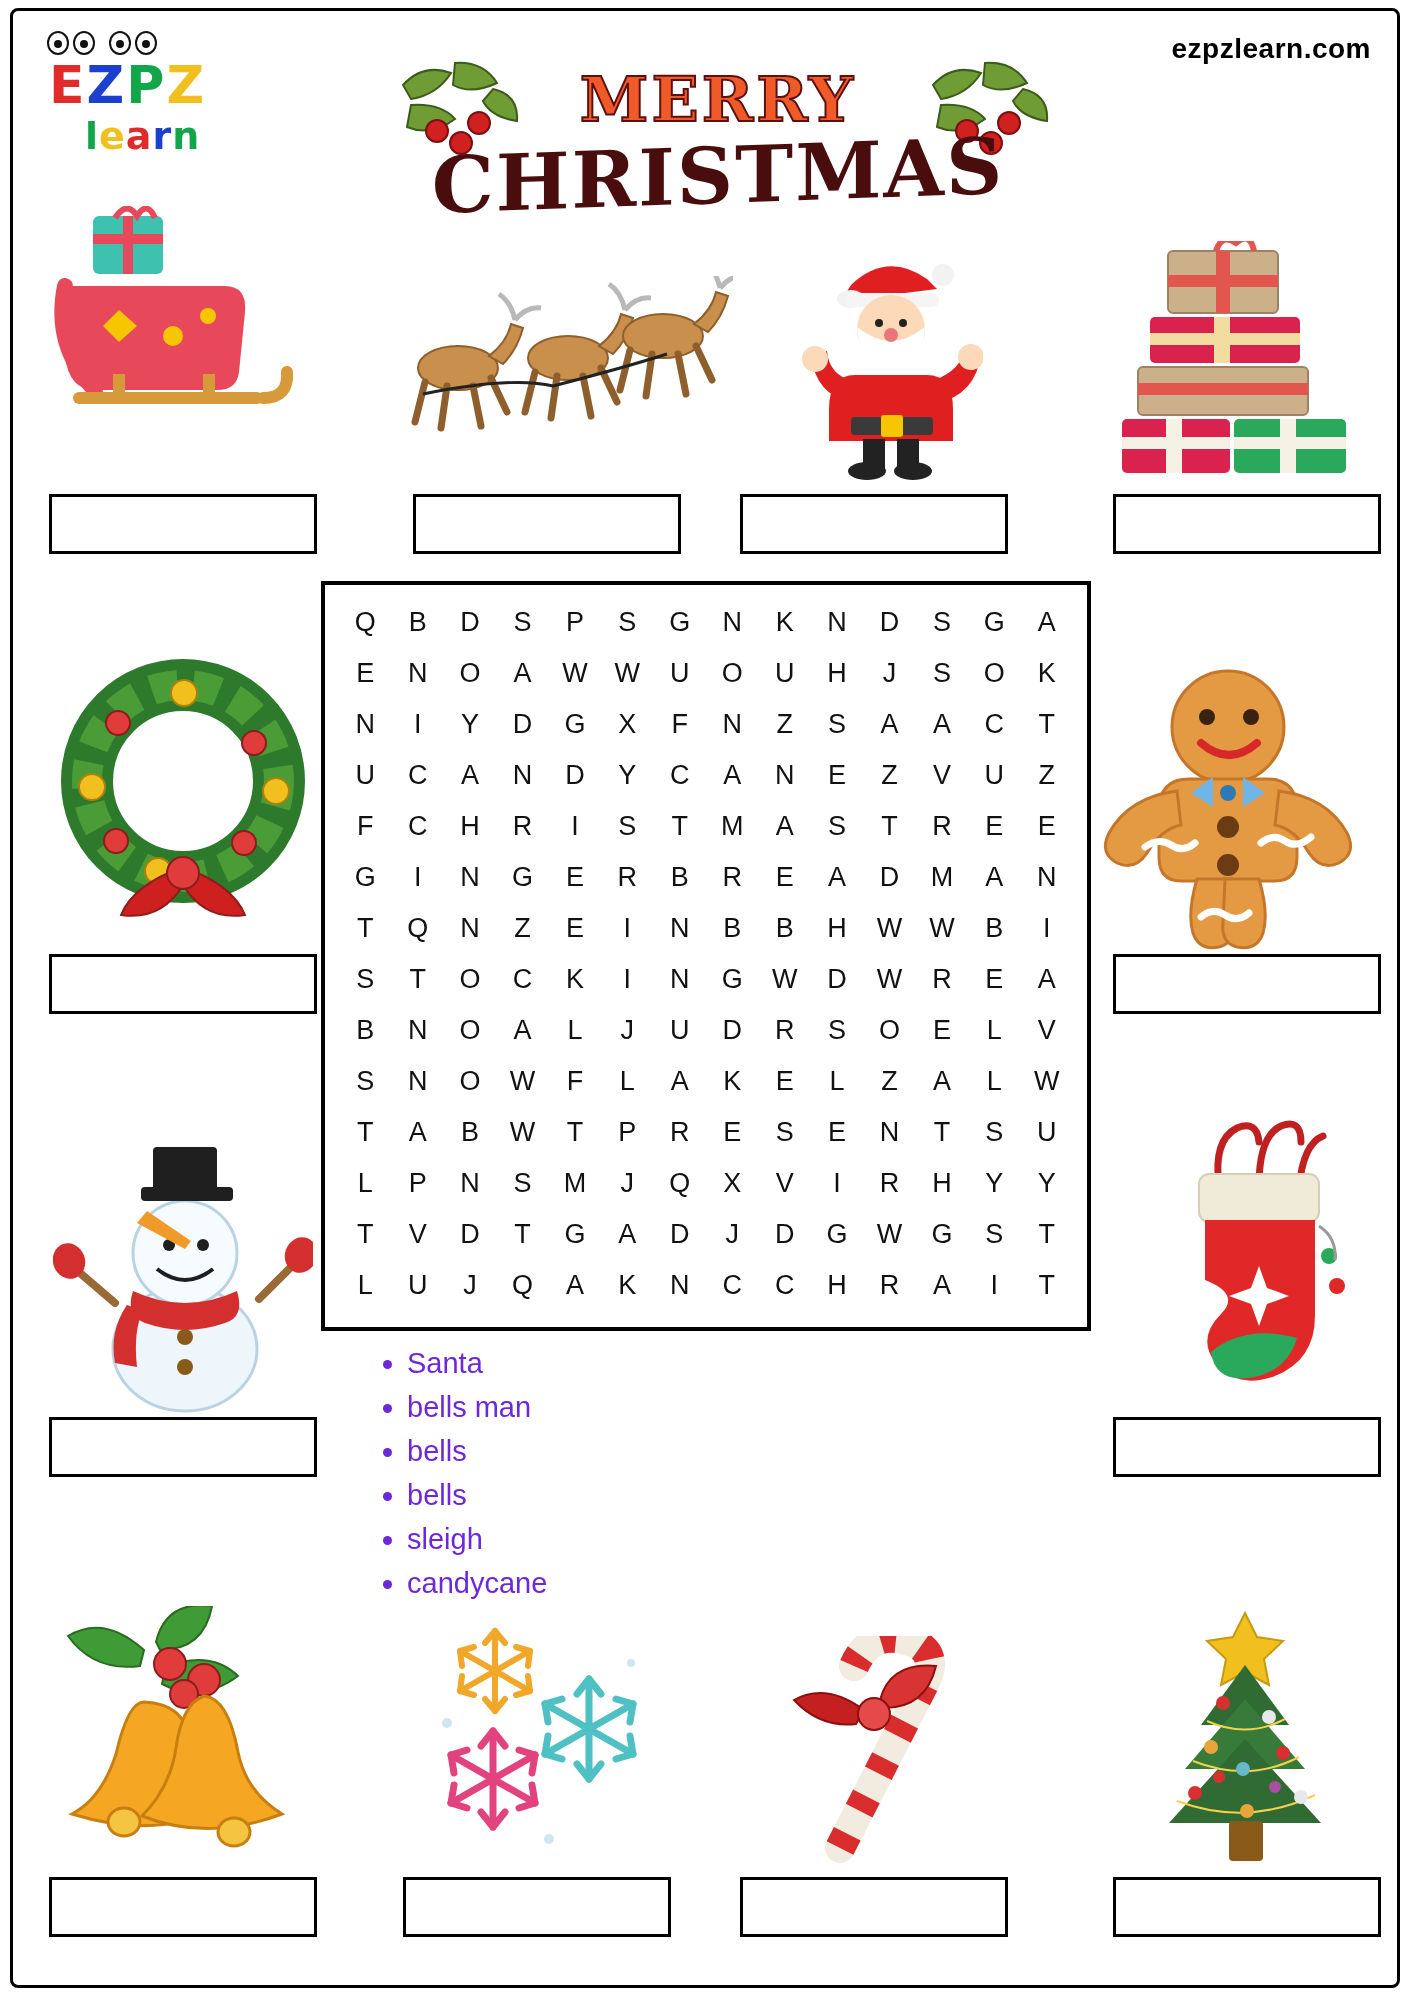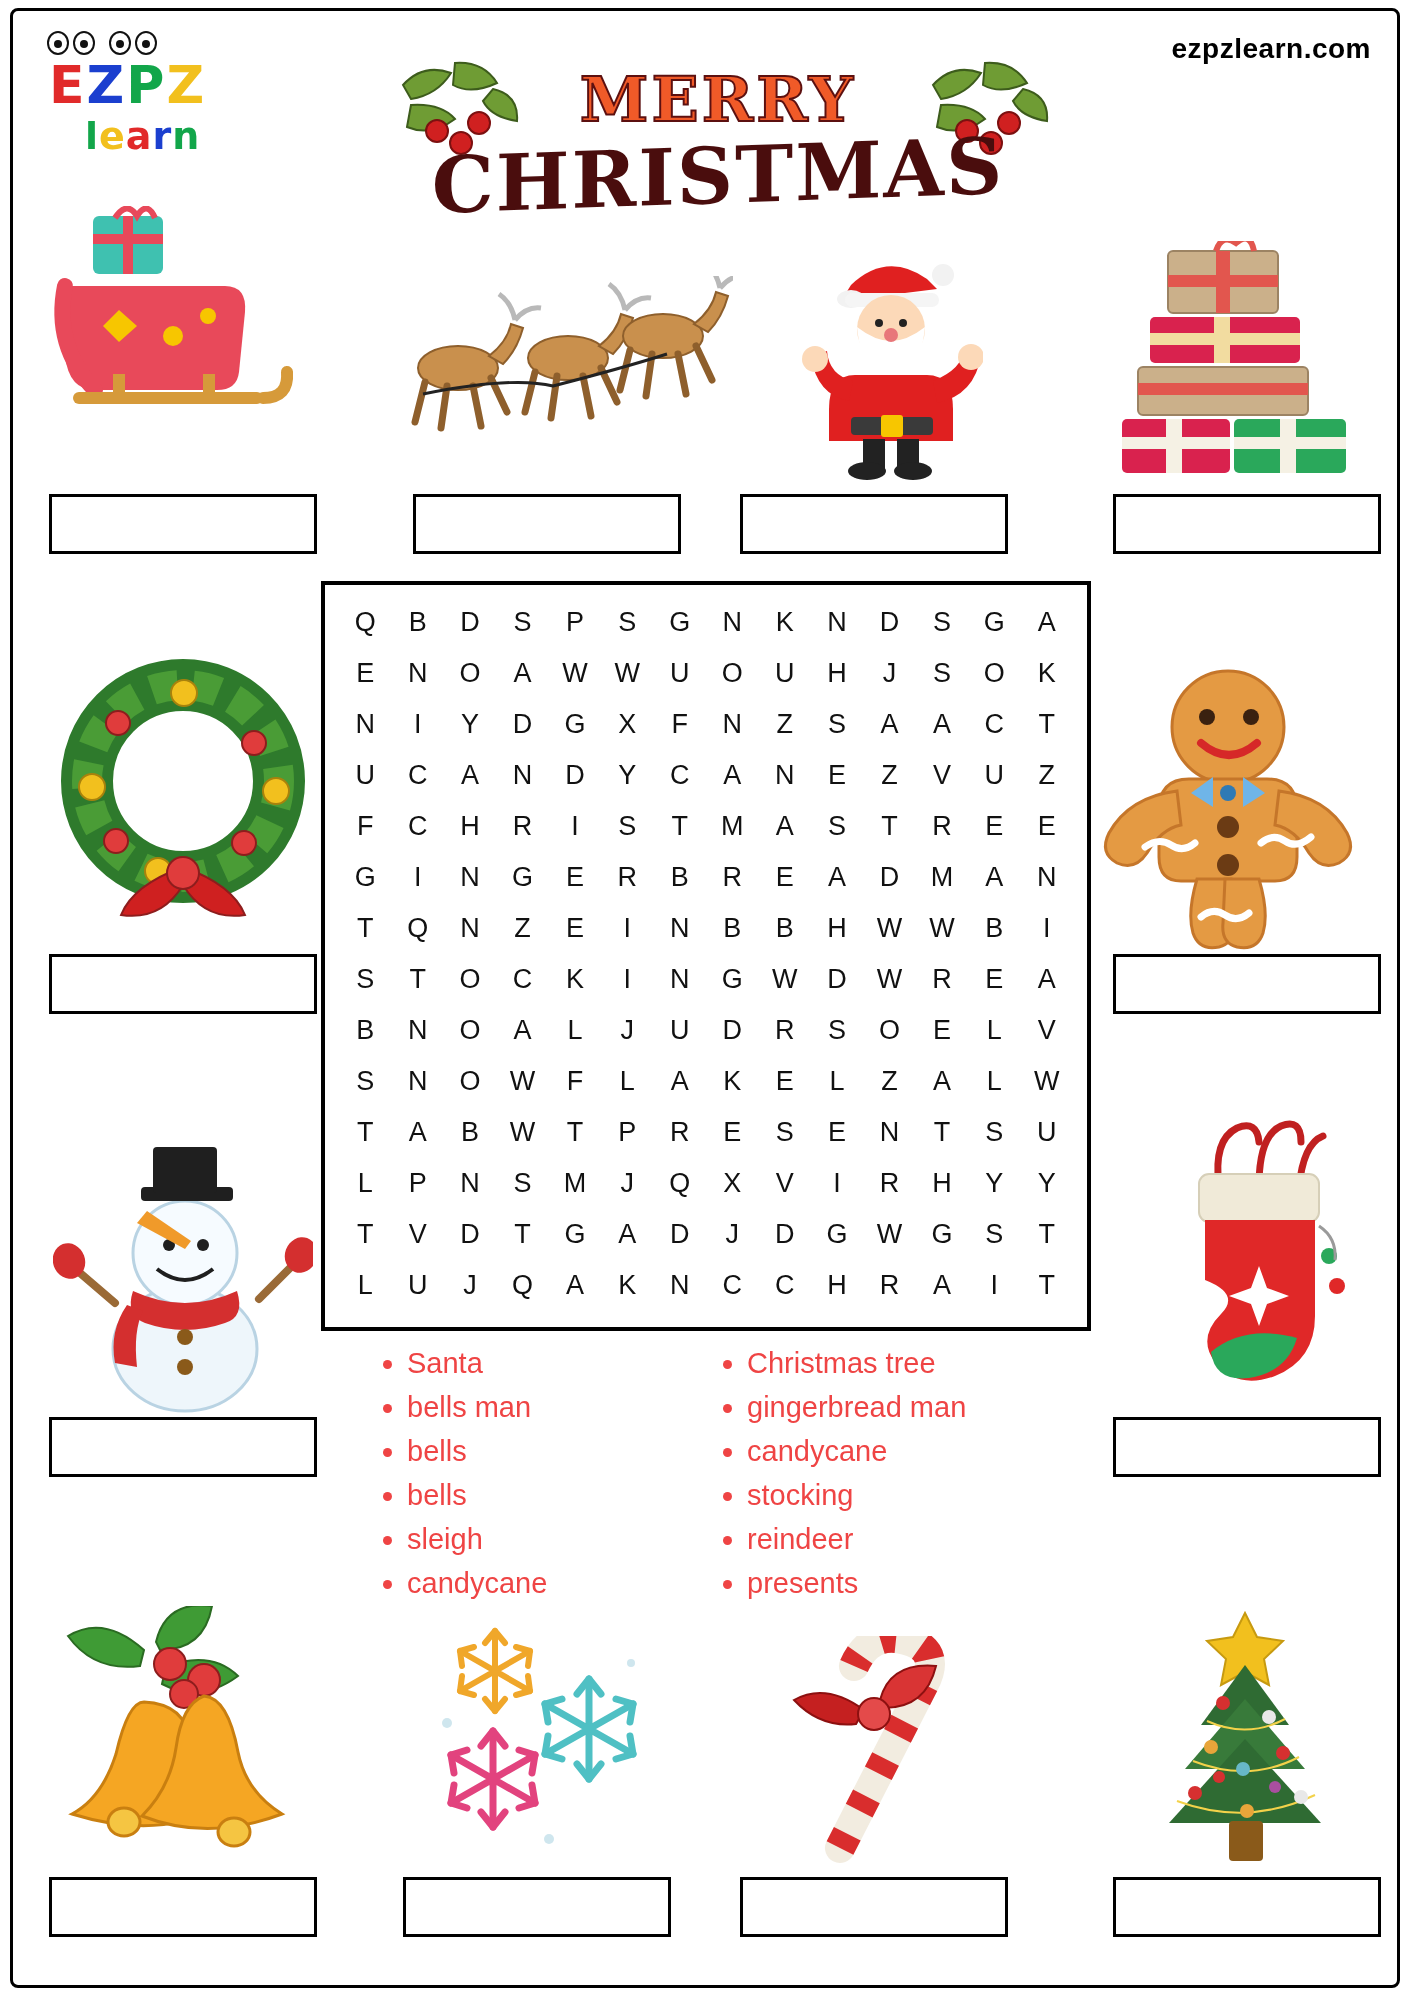--- a/index.html
+++ b/index.html
@@ -174,21 +174,21 @@
     justify-content: center;
     font-size: 27px;
     color: #111;
     font-family: "Liberation Sans", sans-serif;
   }
 
   
   .wordlist {
     position: absolute;
     font-size: 29px;
-    color: #ef4444;
+    color: #6d28d9;
     line-height: 1.52;
   }
   .wordlist ul {
     margin: 0;
     padding-left: 34px;
   }
   .wordlist li { margin: 0; }
   .list-a { left: 360px; top: 1330px; }
   .list-b { left: 700px; top: 1330px; }
 </style>
@@ -611,30 +611,20 @@
   <div class="wordlist list-a">
     <ul id="list-left">
         <li>Santa</li>
         <li>bells man</li>
         <li>bells</li>
         <li>bells</li>
         <li>sleigh</li>
         <li>candycane</li>
       </ul>
   </div>
-  <div class="wordlist list-b">
-    <ul id="list-right">
-        <li>Christmas tree</li>
-        <li>gingerbread man</li>
-        <li>candycane</li>
-        <li>stocking</li>
-        <li>reindeer</li>
-        <li>presents</li>
-      </ul>
-  </div>
 
   <svg class="pic" style="left:35px; top:1595px; width:280px; height:270px;" viewBox="0 0 280 270">
     <path d="M96 44 q-40 -36 -76 -14 q26 36 72 30 Z" fill="#3f9b35" stroke="#2a6b22" stroke-width="2"></path>
     <path d="M108 36 q10 -42 56 -36 q-8 44 -52 44 Z" fill="#3f9b35" stroke="#2a6b22" stroke-width="2"></path>
     <path d="M118 60 q46 -16 72 10 q-38 28 -76 8 Z" fill="#3f9b35" stroke="#2a6b22" stroke-width="2"></path>
     <circle cx="122" cy="58" r="16" fill="#e03c3c" stroke="#8d1d1d" stroke-width="2"></circle>
     <circle cx="156" cy="74" r="16" fill="#e03c3c" stroke="#8d1d1d" stroke-width="2"></circle>
     <circle cx="136" cy="88" r="14" fill="#e03c3c" stroke="#8d1d1d" stroke-width="2"></circle>
     <path d="M96 96 q-16 0 -28 52 q-14 44 -44 60 q84 26 148 -6 q-26 -28 -30 -66 q-4 -38 -46 -40 Z" fill="#f5a623" stroke="#c97f10" stroke-width="3"></path>
     <ellipse cx="76" cy="216" rx="16" ry="14" fill="#f5c542" stroke="#c97f10" stroke-width="3"></ellipse>

